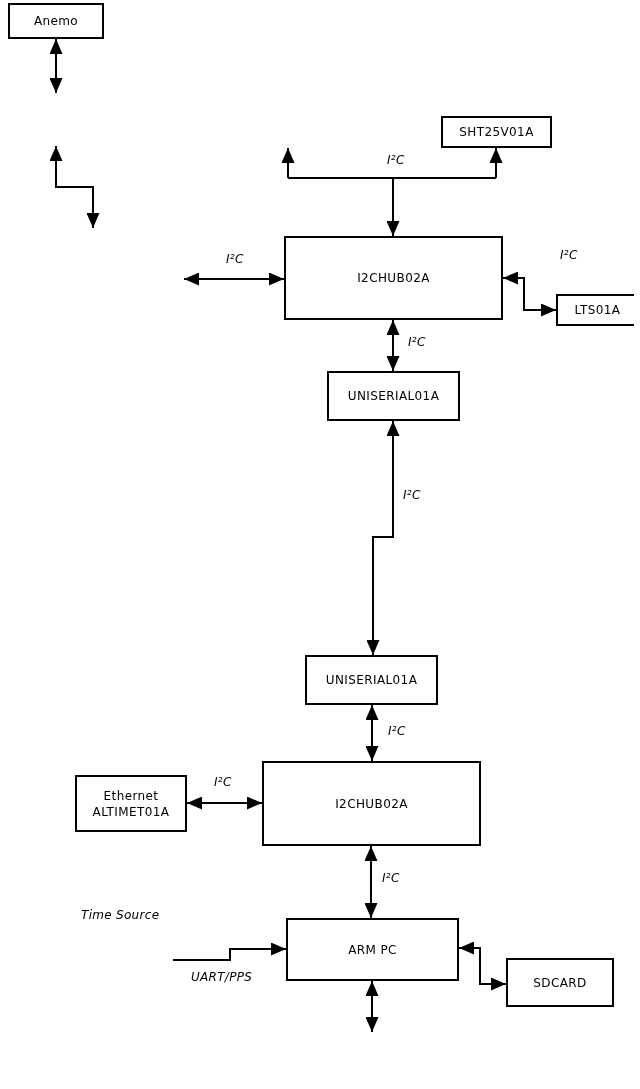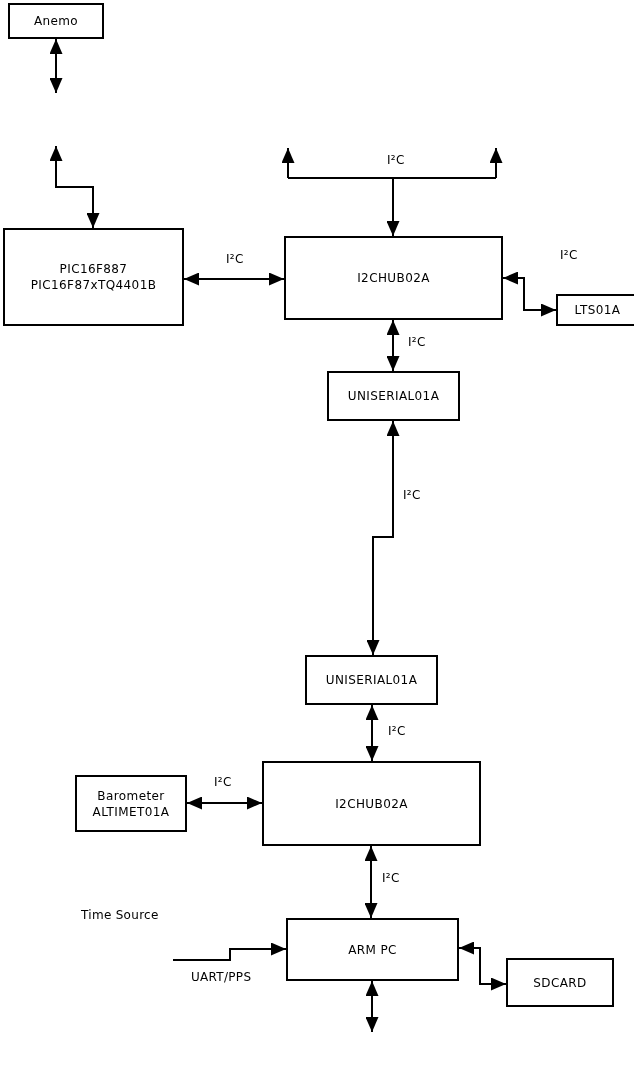--- a/index.html
+++ b/index.html
@@ -49,20 +49,21 @@
     white-space:nowrap;
     z-index:2;
   }
   .edge-label{
     position:absolute;
     font-size:12px;
     line-height:14px;
     letter-spacing:0.3px;
     white-space:nowrap;
     z-index:3;
+    font-style:italic;
   }
 </style>
 </head>
 <body>
 
 <div id="diagram">
 
   <svg id="edges" width="640" height="1089" viewBox="0 0 640 1089" xmlns="http://www.w3.org/2000/svg">
     <defs>
       <marker id="ah-end" viewBox="0 0 15 13" refX="15" refY="6.5" markerWidth="15" markerHeight="13" markerUnits="userSpaceOnUse" orient="auto">
@@ -91,45 +92,44 @@
     <path class="edge" d="M173,960 L230,960 L230,949 L286,949" marker-end="url(#ah-end)"></path>
     <path class="edge" d="M459,948 L480,948 L480,984 L506,984" marker-start="url(#ah-start)" marker-end="url(#ah-end)"></path>
     <path class="edge" d="M372,981 L372,1032" marker-start="url(#ah-start)" marker-end="url(#ah-end)"></path>
   </svg>
 
   <div class="node" style="left:8px;top:3px;width:96px;height:36px">
     <span>Anemo</span>
   </div>
 
 
-  <div class="node" style="left:3px;top:228px;width:181px;height:98px">
-    <span>PIC16F887</span>
-    <span>PIC16F87xTQ4401B</span>
-  </div>
 
 
+  <div class="node" style="left:441px;top:116px;width:111px;height:32px">
+    <span>SHT25V01A</span>
+  </div>
 
   <div class="node" style="left:284px;top:236px;width:219px;height:84px">
     <span>I2CHUB02A</span>
   </div>
 
   <div class="node" style="left:556px;top:294px;width:83px;height:32px">
     <span>LTS01A</span>
   </div>
 
   <div class="node" style="left:327px;top:371px;width:133px;height:50px">
     <span>UNISERIAL01A</span>
   </div>
 
   <div class="node" style="left:305px;top:655px;width:133px;height:50px">
     <span>UNISERIAL01A</span>
   </div>
 
   <div class="node" style="left:75px;top:775px;width:112px;height:57px">
-    <span>Barometer</span>
+    <span>Ethernet</span>
     <span>ALTIMET01A</span>
   </div>
 
   <div class="node" style="left:262px;top:761px;width:219px;height:85px">
     <span>I2CHUB02A</span>
   </div>
 
 
   <div class="node" style="left:506px;top:958px;width:108px;height:49px">
     <span>SDCARD</span>

